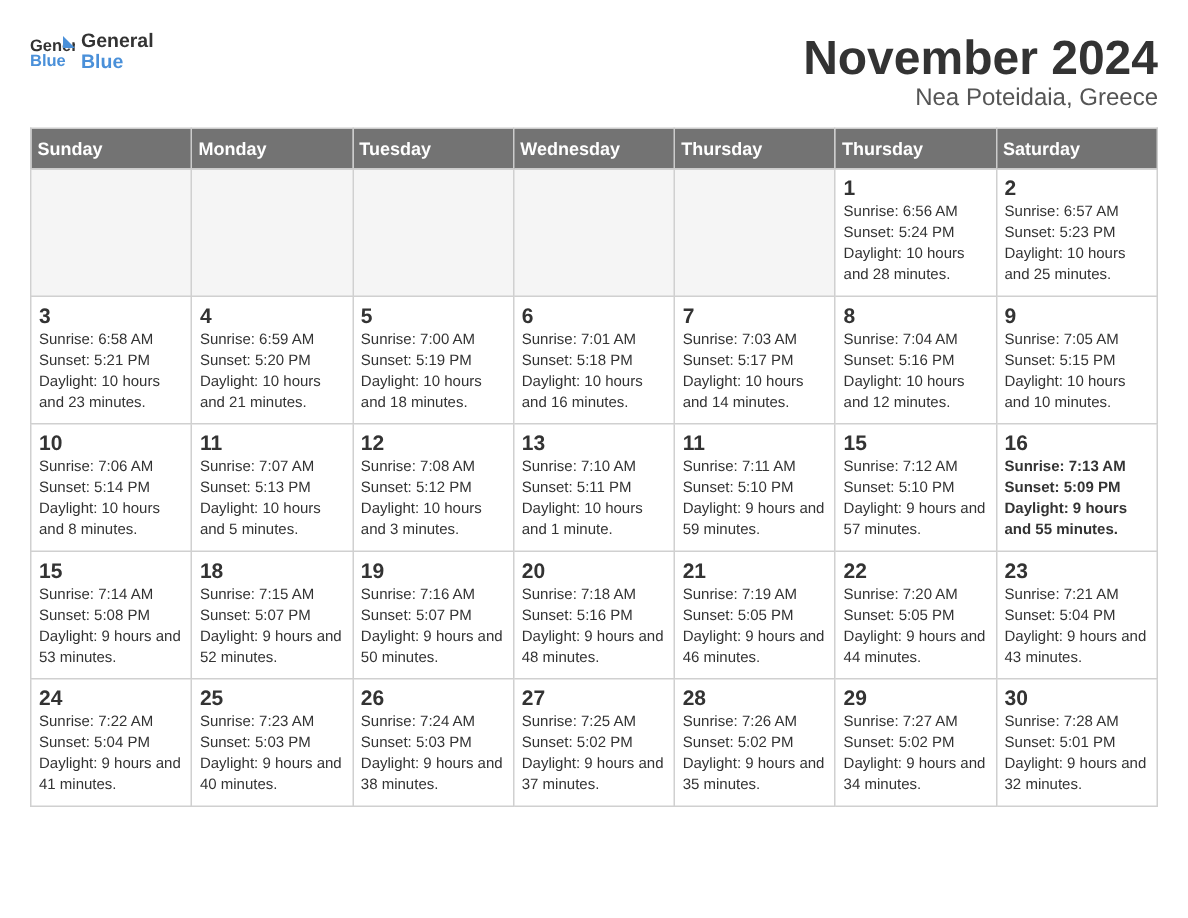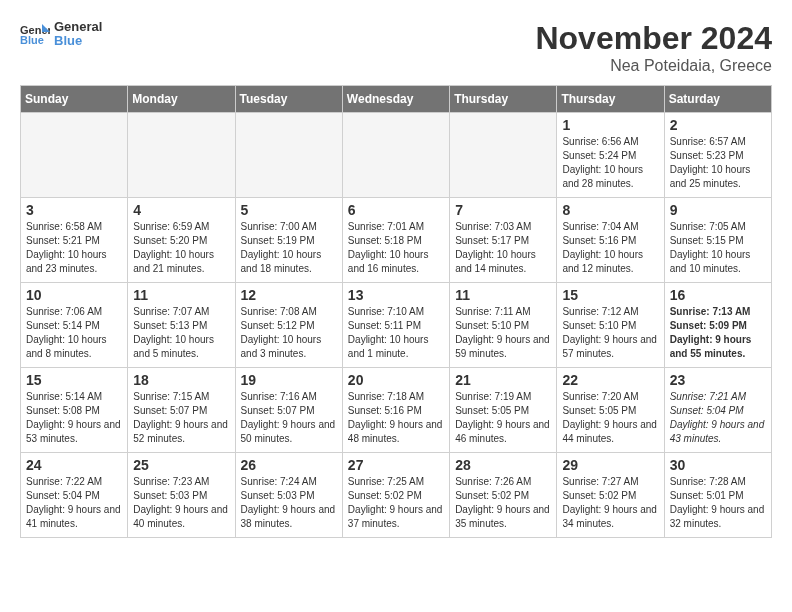--- a/index.html
+++ b/index.html
@@ -211,21 +211,21 @@
         <td>
           <span class="day-number">16</span>
           <div class="day-info" style="white-space: pre-line; font-weight: bold;">Sunrise: 7:13 AM
 Sunset: 5:09 PM
 Daylight: 9 hours and 55 minutes.</div>
         </td>
       </tr>
       <tr>
         <td>
           <span class="day-number">15</span>
-          <div class="day-info" style="white-space: pre-line;">Sunrise: 5:14 AM
+          <div class="day-info" style="white-space: pre-line;">Sunrise: 7:14 AM
 Sunset: 5:08 PM
 Daylight: 9 hours and 53 minutes.</div>
         </td>
         <td>
           <span class="day-number">18</span>
           <div class="day-info" style="white-space: pre-line;">Sunrise: 7:15 AM
 Sunset: 5:07 PM
 Daylight: 9 hours and 52 minutes.</div>
         </td>
         <td>
@@ -247,21 +247,21 @@
 Daylight: 9 hours and 46 minutes.</div>
         </td>
         <td>
           <span class="day-number">22</span>
           <div class="day-info" style="white-space: pre-line;">Sunrise: 7:20 AM
 Sunset: 5:05 PM
 Daylight: 9 hours and 44 minutes.</div>
         </td>
         <td>
           <span class="day-number">23</span>
-          <div class="day-info" style="white-space: pre-line; font-style: italic;">Sunrise: 7:21 AM
+          <div class="day-info" style="white-space: pre-line;">Sunrise: 7:21 AM
 Sunset: 5:04 PM
 Daylight: 9 hours and 43 minutes.</div>
         </td>
       </tr>
       <tr>
         <td>
           <span class="day-number">24</span>
           <div class="day-info" style="white-space: pre-line;">Sunrise: 7:22 AM
 Sunset: 5:04 PM
 Daylight: 9 hours and 41 minutes.</div>

